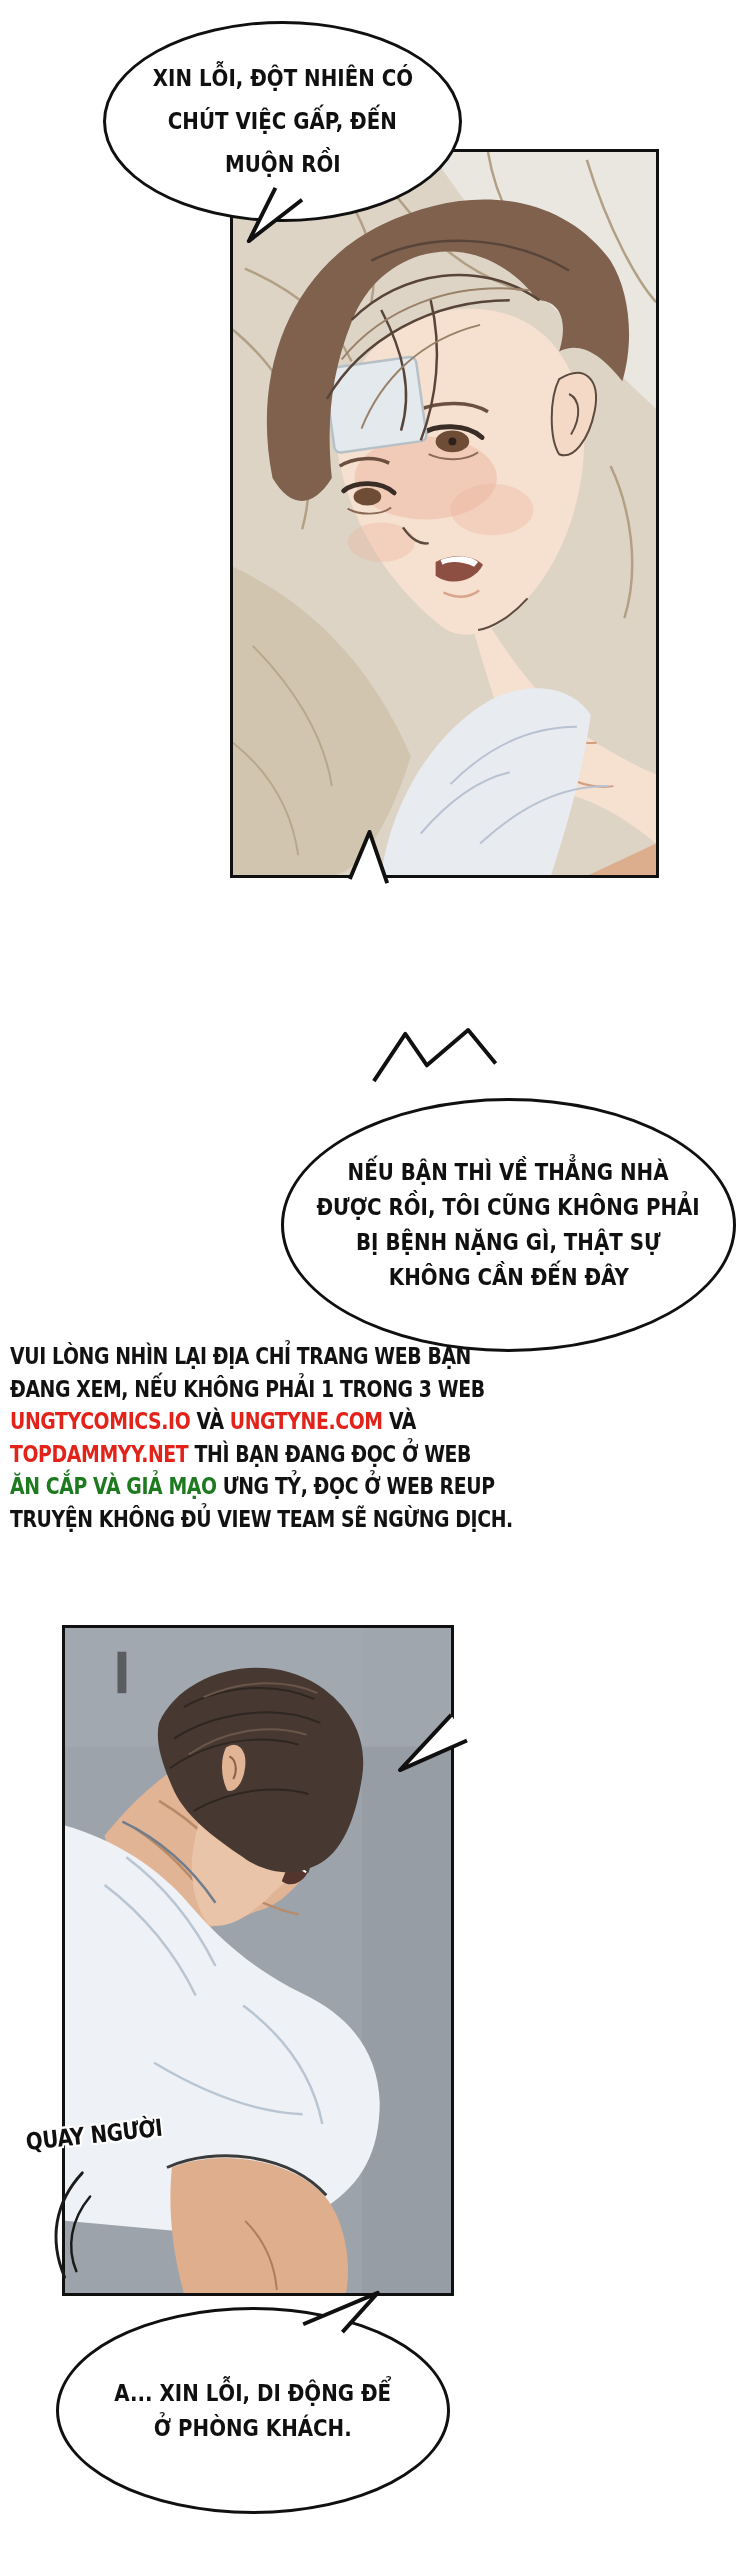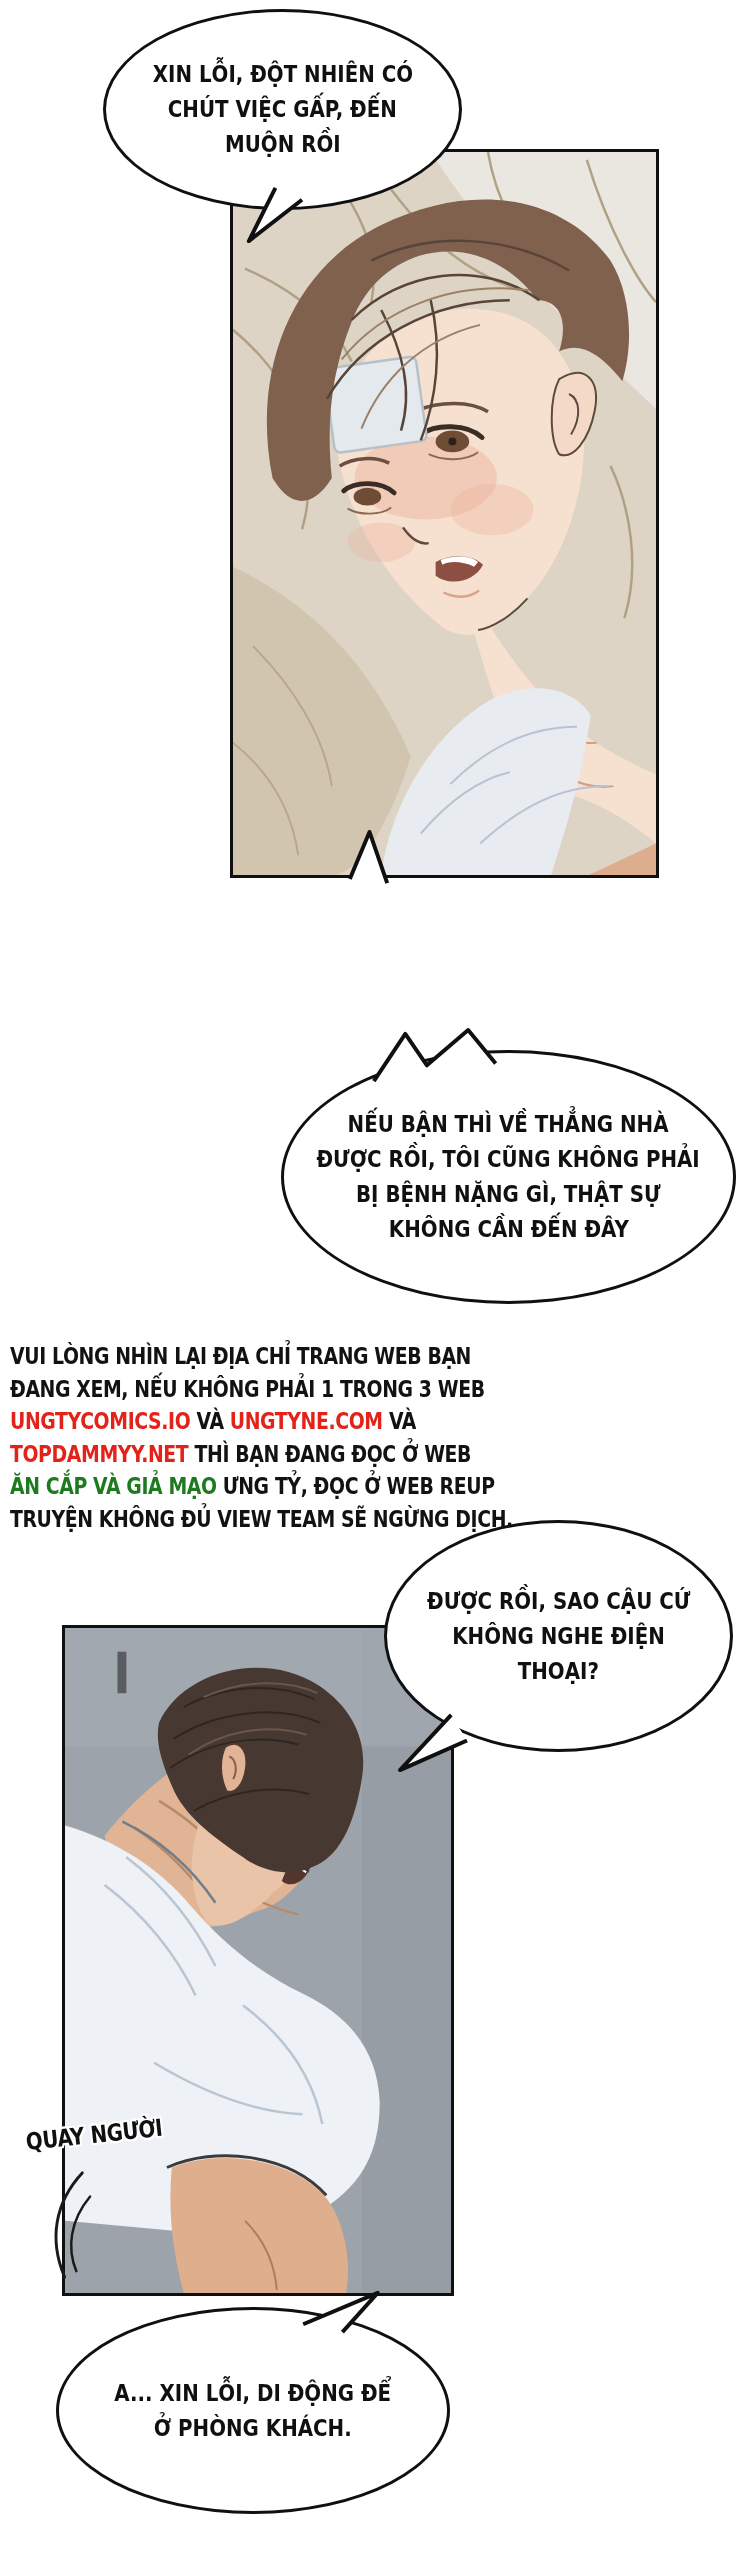--- a/index.html
+++ b/index.html
@@ -162,51 +162,46 @@
         <path d="M90,440 C140,470 190,490 240,492"></path>
       </g>
       <path d="M58,196 C100,216 130,246 152,278" stroke="#6f7d8c" stroke-width="2.5" fill="none"></path>
 
       <path d="M108,546 C150,528 222,534 260,572 C282,596 290,640 284,673 L120,673 C108,630 104,586 108,546 Z" fill="#dfae8d"></path>
       <path d="M103,546 C152,524 226,532 264,574" stroke="#3b3b3b" stroke-width="3" fill="none"></path>
       <path d="M182,600 C202,620 212,645 214,670" stroke="#b07c5c" stroke-width="2" fill="none"></path>
     </svg>
   </div>
 
-  <div class="bubble" style="left:103px;top:9px;width:359px;height:201px;">
+  <div class="bubble" style="left:103px;top:21px;width:359px;height:201px;gap:8px;">
     <div class="ln">XIN LỖI, ĐỘT NHIÊN CÓ</div>
     <div class="ln">CHÚT VIỆC GẤP, ĐẾN</div>
     <div class="ln">MUỘN RỒI</div>
   </div>
   <svg class="tail" style="left:231px;top:180px;width:79px;height:69px;" viewBox="0 0 80 70">
     <path d="M45,8 L72,20 L18,62 Z" fill="#ffffff" stroke="none"></path>
     <path d="M45,8 L18,62 L72,20" fill="none" stroke="#101010" stroke-width="4" stroke-linejoin="round"></path>
   </svg>
 
   <svg class="tail" style="left:340px;top:826px;width:59px;height:61px;" viewBox="0 0 60 62">
     <path d="M10,54 L48,58 L30,6 Z" fill="#ffffff" stroke="none"></path>
     <path d="M10,54 L30,6 L48,58" fill="none" stroke="#101010" stroke-width="4" stroke-linejoin="round"></path>
   </svg>
 
-  <div class="bubble" style="left:281px;top:1050px;width:455px;height:254px;">
+  <div class="bubble" style="left:281px;top:1098px;width:455px;height:254px;">
     <div class="ln">NẾU BẬN THÌ VỀ THẲNG NHÀ</div>
     <div class="ln">ĐƯỢC RỒI, TÔI CŨNG KHÔNG PHẢI</div>
     <div class="ln">BỊ BỆNH NẶNG GÌ, THẬT SỰ</div>
     <div class="ln">KHÔNG CẦN ĐẾN ĐÂY</div>
   </div>
   <svg class="connector" style="left:366px;top:1026px;width:167px;height:63px;" viewBox="0 0 170 64">
     <path d="M8,56 L40,8 L62,40 L104,4 L132,38 L150,60 Z" fill="#ffffff" stroke="none"></path>
     <path d="M8,56 L40,8 L62,40 L104,4 L132,38" fill="none" stroke="#101010" stroke-width="4" stroke-linejoin="round"></path>
   </svg>
 
-  <div class="bubble" style="left:384px;top:1520px;width:349px;height:232px;">
-    <div class="ln">ĐƯỢC RỒI, SAO CẬU CỨ</div>
-    <div class="ln">KHÔNG NGHE ĐIỆN</div>
-    <div class="ln">THOẠI?</div>
-  </div>
   <svg class="tail" style="left:392px;top:1709px;width:79px;height:69px;" viewBox="0 0 80 70">
     <path d="M60,6 L76,32 L8,62 Z" fill="#ffffff" stroke="none"></path>
     <path d="M60,6 L8,62 L76,32" fill="none" stroke="#101010" stroke-width="4" stroke-linejoin="round"></path>
   </svg>
 
   <div class="bubble" style="left:56px;top:2307px;width:394px;height:207px;">
     <div class="ln">A... XIN LỖI, DI ĐỘNG ĐỂ</div>
     <div class="ln">Ở PHÒNG KHÁCH.</div>
   </div>
   <svg class="tail" style="left:291px;top:2287px;width:94px;height:51px;" viewBox="0 0 95 52">

